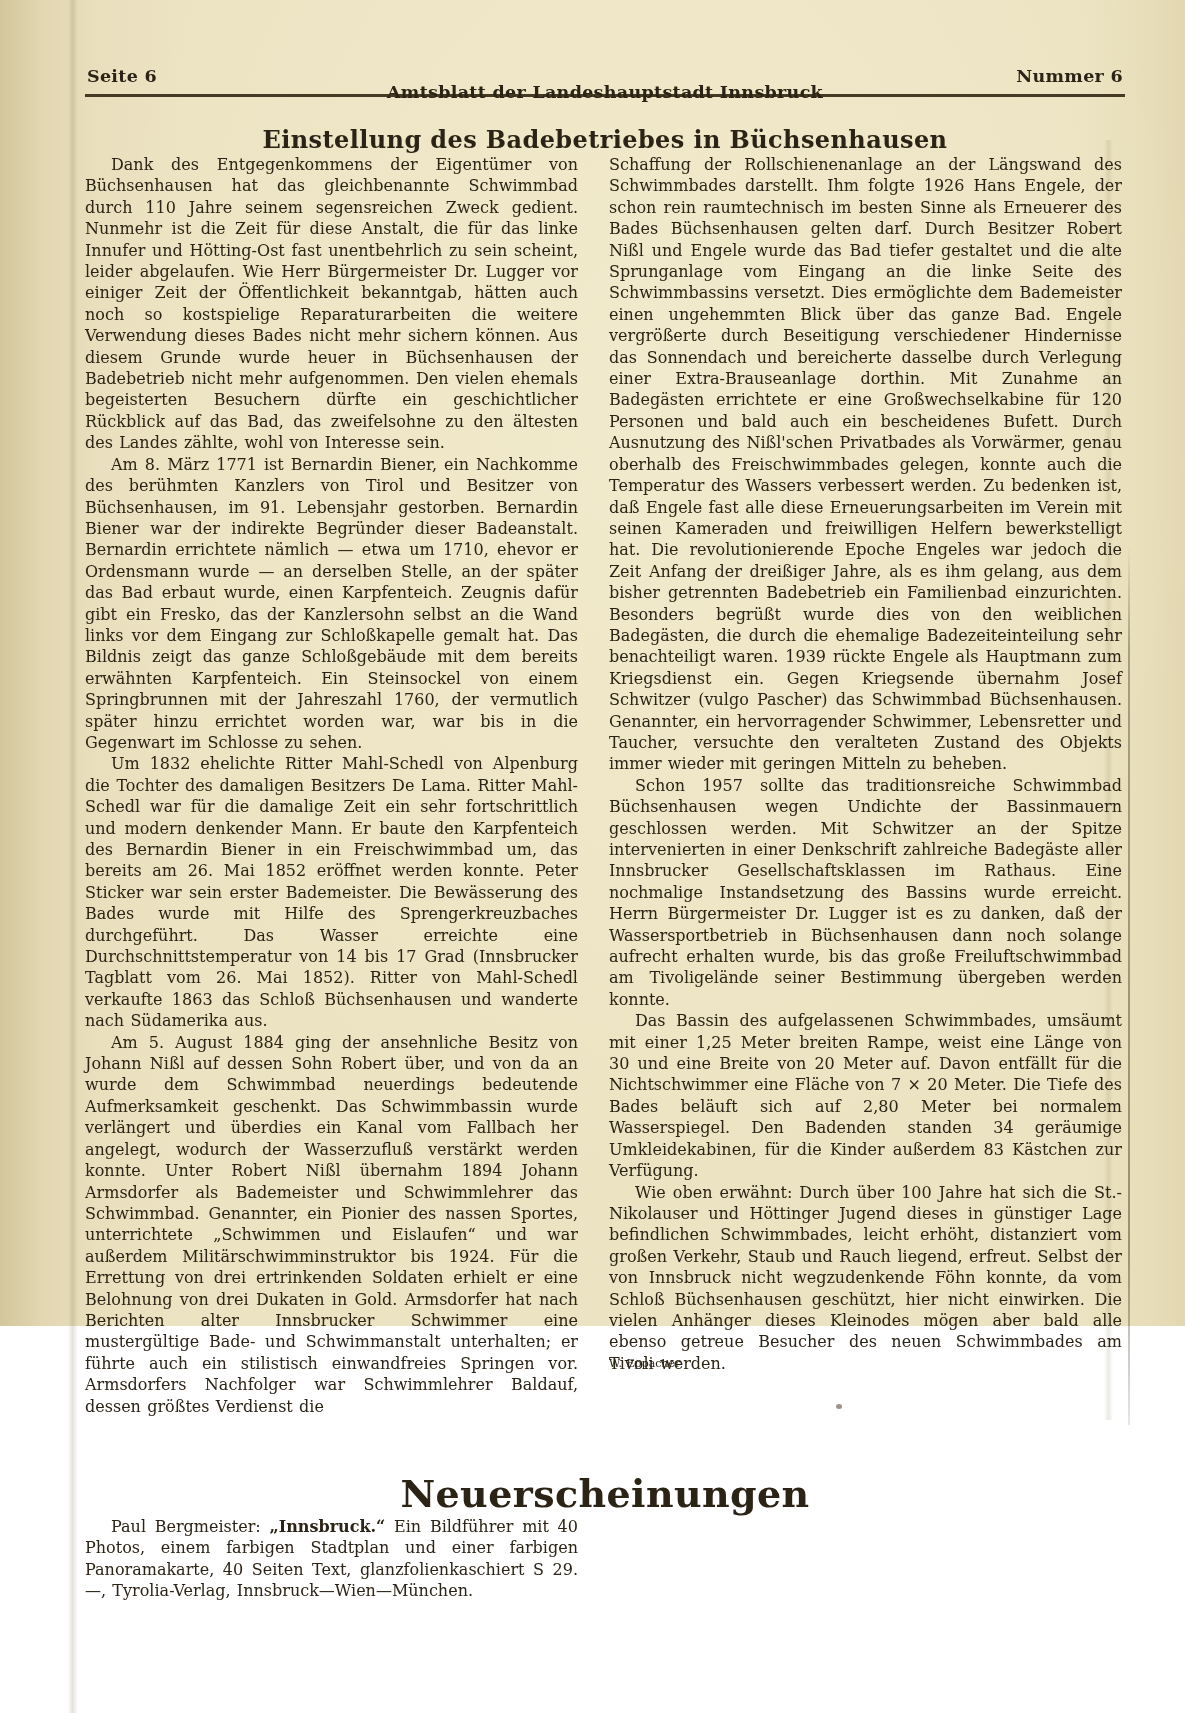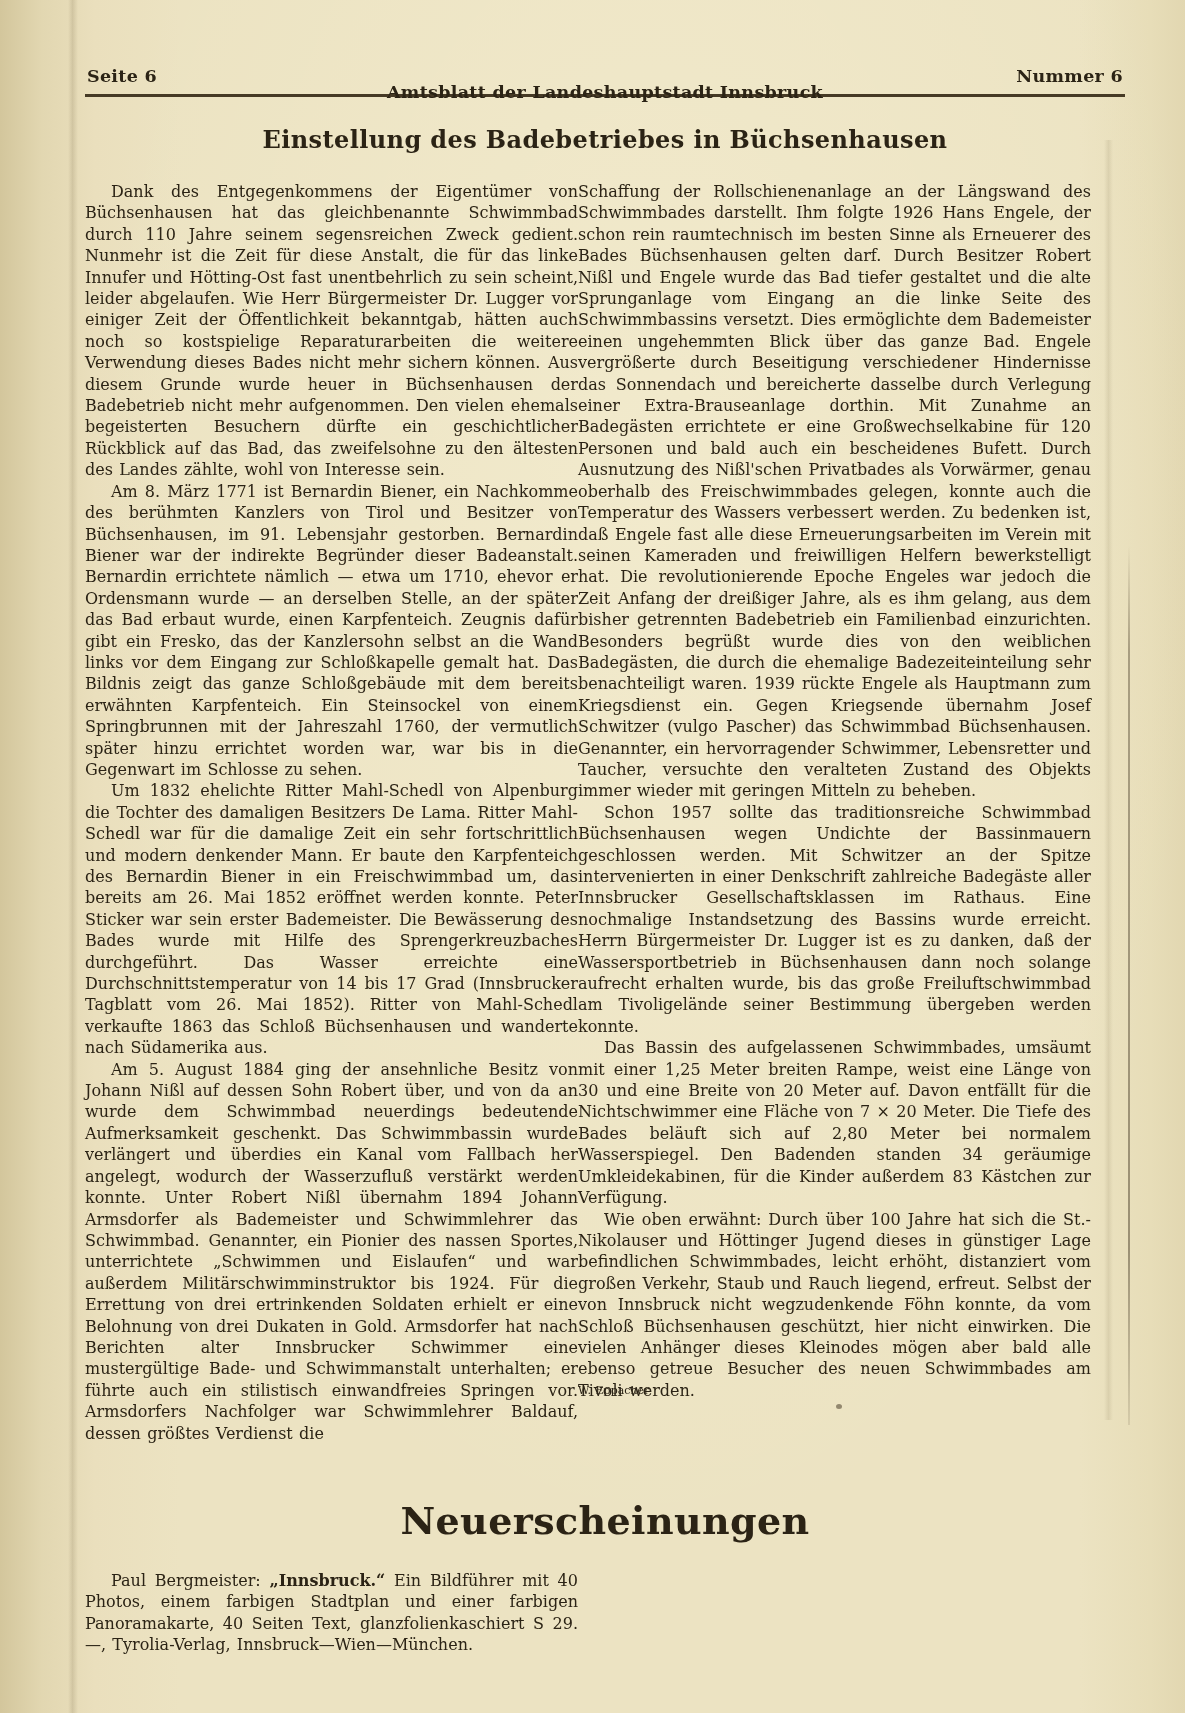--- a/index.html
+++ b/index.html
@@ -1,38 +1,38 @@
 <!DOCTYPE html>
 <html lang="de"><head>
 <meta charset="utf-8">
 <style>
   html,body{margin:0;padding:0;}
   body{
     width:1185px;height:1713px;overflow:hidden;
     font-family:"DejaVu Serif","Liberation Serif",serif;
   }
   .page{
-    position:relative;width:1185px;height:1713px;
+    position:relative;width:1185px;height:1326px;
     background:
       radial-gradient(ellipse at 55% 30%, rgba(255,250,228,0.30), rgba(255,250,228,0) 62%),
       linear-gradient(90deg,#d3c69c 0px,#e2d7b1 42px,#eadfbd 95px,#ece3c2 180px,#ece3c2 1080px,#e7ddb8 1150px,#e2d7b1 1185px),
       #ebe1bf;
     color:#2b2315;
   }
   .content{position:absolute;left:85px;top:66px;width:1040px;}
   .header{position:relative;height:24px;font-size:17.5px;font-weight:bold;letter-spacing:.3px;}
   .header .page-num{position:absolute;left:2px;top:0;}
   .header .masthead{position:absolute;left:50%;transform:translateX(-50%);top:16px;white-space:nowrap;}
   .header .issue-num{position:absolute;right:2px;top:0;}
   .header-rule{border:0;border-top:3px solid #463a25;margin:4px 0 0 0;}
   .article-title{
     text-align:center;font-size:24px;font-weight:bold;letter-spacing:.4px;
     margin:28px 0 0 0;
   }
-  .columns{display:flex;margin-top:27px;}
+  .columns{display:flex;gap:31px;}
   .col{text-align:justify;font-size:16px;line-height:21.4px;word-spacing:1.2px;}
   .col-left{width:493px;}
   .col-right{width:513px;}
   .col p{margin:0;text-indent:26px;}
   .col p.continuation{text-indent:0;}
   .signature{text-align:left;margin-top:-21.4px;font-size:11px;line-height:21.4px;font-weight:normal;}
   .section-title{
     text-align:center;font-size:38px;font-weight:bold;letter-spacing:.4px;
     margin:54px 0 0 0;
   }

